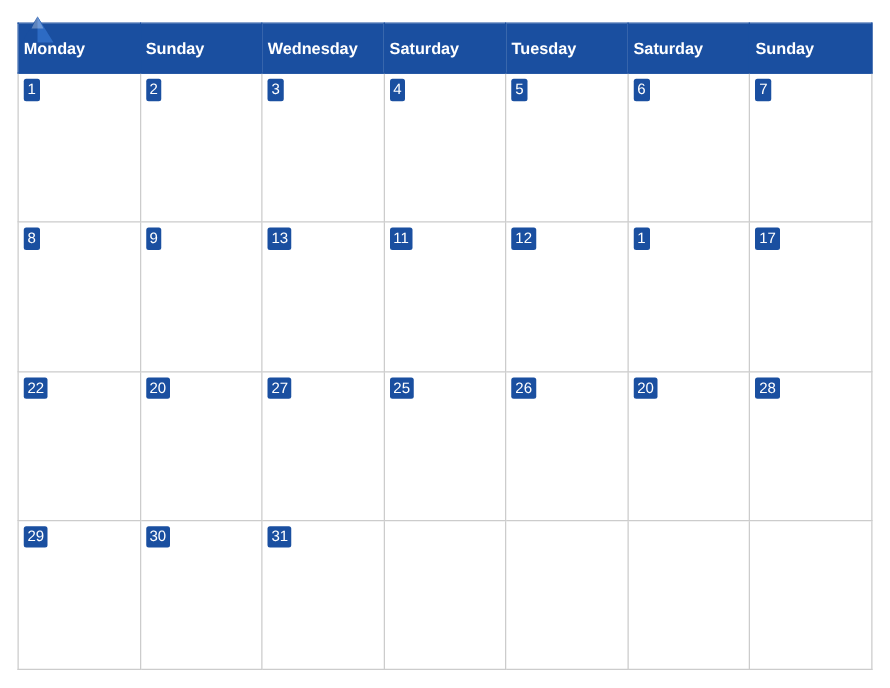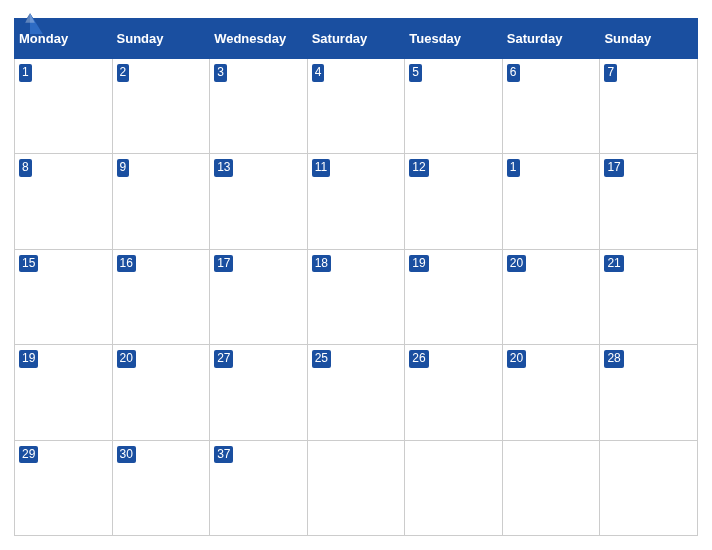--- a/index.html
+++ b/index.html
@@ -155,41 +155,32 @@
         <tr>
           <td><span class="date-number">8</span></td>
           <td><span class="date-number">9</span></td>
           <td><span class="date-number">13</span></td>
           <td><span class="date-number">11</span></td>
           <td><span class="date-number">12</span></td>
           <td><span class="date-number">1</span></td>
           <td><span class="date-number">17</span></td>
         </tr>
         <tr>
-          <td><span class="date-number">15</span></td>
-          <td><span class="date-number">16</span></td>
-          <td><span class="date-number">17</span></td>
-          <td><span class="date-number">18</span></td>
-          <td><span class="date-number">19</span></td>
-          <td><span class="date-number">20</span></td>
-          <td><span class="date-number">21</span></td>
-        </tr>
-        <tr>
-          <td><span class="date-number">19</span></td>
+          <td><span class="date-number">22</span></td>
           <td><span class="date-number">20</span></td>
           <td><span class="date-number">27</span></td>
           <td><span class="date-number">25</span></td>
           <td><span class="date-number">26</span></td>
           <td><span class="date-number">20</span></td>
           <td><span class="date-number">28</span></td>
         </tr>
         <tr>
           <td><span class="date-number">29</span></td>
           <td><span class="date-number">30</span></td>
-          <td><span class="date-number">37</span></td>
+          <td><span class="date-number">31</span></td>
           <td class="empty-cell"></td>
           <td class="empty-cell"></td>
           <td class="empty-cell"></td>
           <td class="empty-cell"></td>
         </tr>
       </tbody>
   </table>
 </div>
 
 </body></html>

